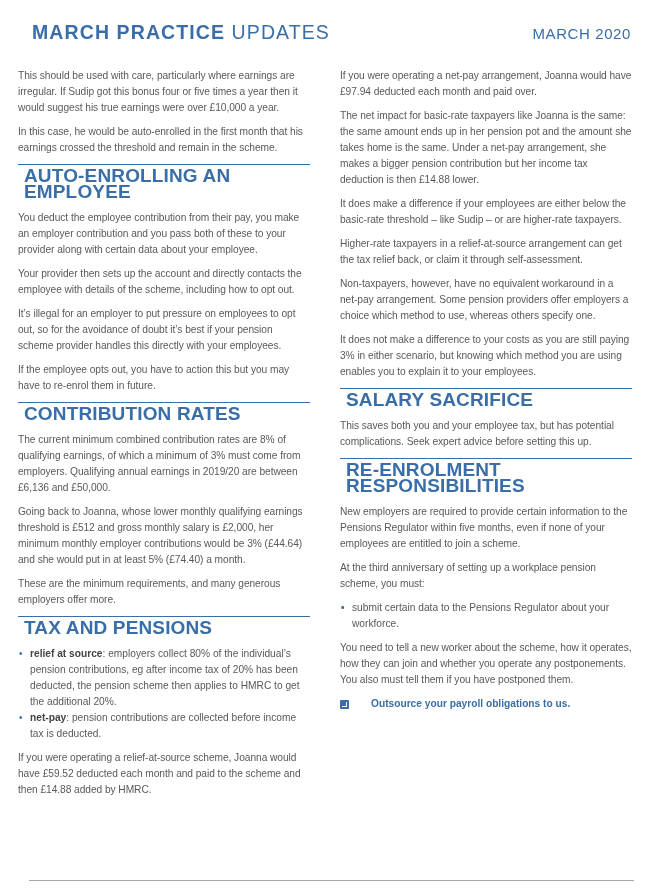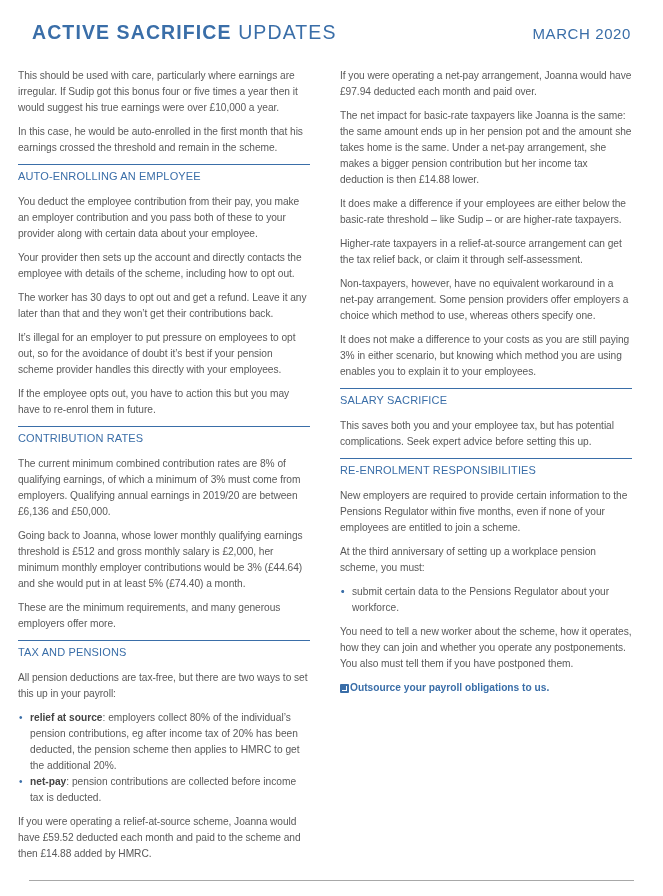--- a/index.html
+++ b/index.html
@@ -12,68 +12,66 @@
   .masthead .title span.light { font-weight: normal; }
   .masthead .date { position: absolute; right: 0; top: 4px; font-size: 15px; letter-spacing: 0.6px; color: #3a6ea8; white-space: nowrap; }
 
   .col { position: absolute; top: 68px; width: 292px; }
   .col.left { left: 18px; }
   .col.right { left: 340px; }
 
   p { font-size: 10.2px; line-height: 16px; letter-spacing: -0.05px; margin-bottom: 8px; color: #595959; }
 
   .section-rule { border-top: 1.4px solid #3a6ea8; margin-top: 2px; }
-  h2 { font-size: 11px; font-weight: normal; color: #3a6ea8; letter-spacing: 0.15px; line-height: 16px; margin: 3px 0 10px 0; }
+  h2 { font-size: 19px; font-weight: bold; color: #3a6ea8; letter-spacing: 0.15px; line-height: 16px; margin: 3px 0 10px 6px; }
 
   ul.bullets { list-style: none; margin-bottom: 8px; }
   ul.bullets li { position: relative; padding-left: 12px; font-size: 10.2px; line-height: 16px; color: #595959; }
   ul.bullets li .dot { position: absolute; left: 1px; top: 0; color: #3a6ea8; font-size: 10px; }
   ul.bullets li b { color: #444; }
 
-  .cta { display: flex; align-items: center; gap: 1px; margin-top: 2px; cursor: pointer; }
+  .cta { display: flex; align-items: center; gap: 22px; margin-top: 2px; cursor: pointer; }
   .cta .icon { width: 9px; height: 9px; background: #3a6ea8; border-radius: 1px; position: relative; flex: none; }
   .cta .icon::after { content: ""; position: absolute; left: 2px; top: 2px; width: 4px; height: 4px; border-right: 1.2px solid #fff; border-bottom: 1.2px solid #fff; }
   .cta .label { font-size: 10.2px; font-weight: bold; color: #3a6ea8; line-height: 16px; }
 
   .footer-rule { position: absolute; left: 29px; right: 29px; top: 880px; border-top: 1px solid #a8a8a8; }
 </style>
 </head>
 <body>
 
 <header class="masthead">
-  <div class="title"><b>ACTIVE SACRIFICE</b> <span class="light">UPDATES</span></div>
+  <div class="title"><b>MARCH PRACTICE</b> <span class="light">UPDATES</span></div>
   <div class="date">MARCH 2020</div>
 </header>
 
 <div class="col left">
   <p>This should be used with care, particularly where earnings are irregular. If Sudip got this bonus four or five times a year then it would suggest his true earnings were over £10,000 a year.</p>
   <p>In this case, he would be auto-enrolled in the first month that his earnings crossed the threshold and remain in the scheme.</p>
 
   <section>
     <div class="section-rule"></div>
     <h2>AUTO-ENROLLING AN EMPLOYEE</h2>
     <p>You deduct the employee contribution from their pay, you make an employer contribution and you pass both of these to your provider along with certain data about your employee.</p>
     <p>Your provider then sets up the account and directly contacts the employee with details of the scheme, including how to opt out.</p>
-    <p>The worker has 30 days to opt out and get a refund. Leave it any later than that and they won’t get their contributions back.</p>
     <p>It’s illegal for an employer to put pressure on employees to opt out, so for the avoidance of doubt it’s best if your pension scheme provider handles this directly with your employees.</p>
     <p>If the employee opts out, you have to action this but you may have to re-enrol them in future.</p>
   </section>
 
   <section>
     <div class="section-rule"></div>
     <h2>CONTRIBUTION RATES</h2>
     <p>The current minimum combined contribution rates are 8% of qualifying earnings, of which a minimum of 3% must come from employers. Qualifying annual earnings in 2019/20 are between £6,136 and £50,000.</p>
     <p>Going back to Joanna, whose lower monthly qualifying earnings threshold is £512 and gross monthly salary is £2,000, her minimum monthly employer contributions would be 3% (£44.64) and she would put in at least 5% (£74.40) a month.</p>
     <p>These are the minimum requirements, and many generous employers offer more.</p>
   </section>
 
   <section>
     <div class="section-rule"></div>
     <h2>TAX AND PENSIONS</h2>
-    <p>All pension deductions are tax-free, but there are two ways to set this up in your payroll:</p>
     <ul class="bullets">
       <li><span class="dot">•</span><b>relief at source</b><span>: employers collect 80% of the individual’s pension contributions, eg after income tax of 20% has been deducted, the pension scheme then applies to HMRC to get the additional 20%.</span></li>
       <li><span class="dot">•</span><b>net-pay</b><span>: pension contributions are collected before income tax is deducted.</span></li>
     </ul>
     <p>If you were operating a relief-at-source scheme, Joanna would have £59.52 deducted each month and paid to the scheme and then £14.88 added by HMRC.</p>
   </section>
 </div>
 
 <div class="col right">
   <p>If you were operating a net-pay arrangement, Joanna would have £97.94 deducted each month and paid over.</p>

